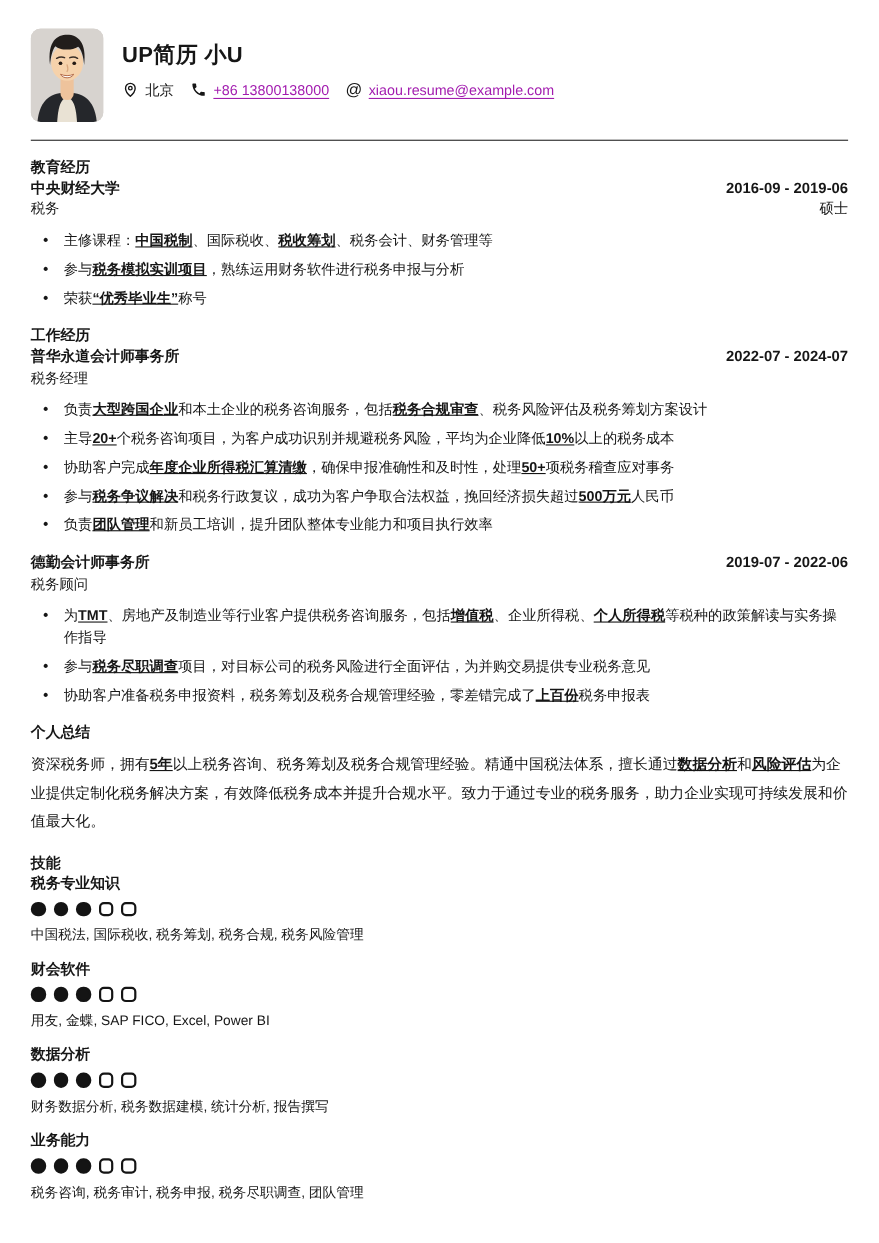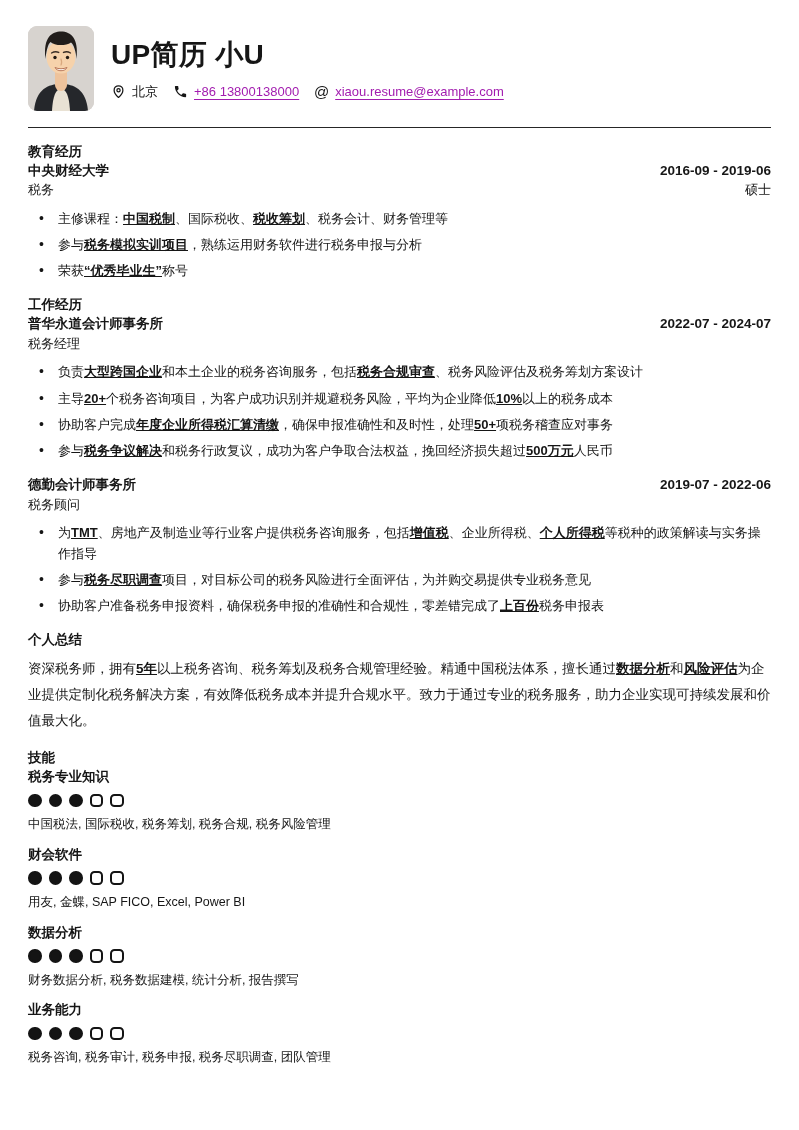--- a/index.html
+++ b/index.html
@@ -13,21 +13,21 @@
   .page { padding:26px 28px 0 28px; }
 
   
   .hdr { display:flex; gap:17px; align-items:flex-start; }
   .photo {
     width:66px; height:85px; border-radius:9px; overflow:hidden;
     background:#d7d3cf; flex:0 0 auto;
   }
   .photo svg { display:block; width:100%; height:100%; }
   .hdr-right { padding-top:12px; }
-  h1.name { font-size:28px; font-weight:700; line-height:1.2; letter-spacing:.3px; }
+  h1.name { font-size:20px; font-weight:700; line-height:1.2; letter-spacing:.3px; }
   .contact { display:flex; align-items:center; margin-top:10px; font-size:13px; }
   .cgroup { display:flex; align-items:center; gap:6px; margin-right:15px; }
   .cicon { display:inline-flex; width:15px; height:15px; align-items:center; justify-content:center; }
   .cicon svg { width:15px; height:15px; }
   .at-glyph { font-size:15px; line-height:1; }
   .contact a { color:#a21caf; text-decoration:underline; text-underline-offset:2.5px; }
 
   .divider { border:0; border-top:1.7px solid #262626; margin-top:16px; }
 
   
@@ -135,35 +135,36 @@
         <span>2022-07 - 2024-07</span>
       </div>
       <div class="esub">
         <span>税务经理</span>
       </div>
       <ul class="blts">
         <li><span>负责</span><b>大型跨国企业</b><span>和本土企业的税务咨询服务，包括</span><b>税务合规审查</b><span>、税务风险评估及税务筹划方案设计</span></li>
         <li><span>主导</span><b>20+</b><span>个税务咨询项目，为客户成功识别并规避税务风险，平均为企业降低</span><b>10%</b><span>以上的税务成本</span></li>
         <li><span>协助客户完成</span><b>年度企业所得税汇算清缴</b><span>，确保申报准确性和及时性，处理</span><b>50+</b><span>项税务稽查应对事务</span></li>
         <li><span>参与</span><b>税务争议解决</b><span>和税务行政复议，成功为客户争取合法权益，挽回经济损失超过</span><b>500万元</b><span>人民币</span></li>
+        <li><span>负责</span><b>团队管理</b><span>和新员工培训，提升团队整体专业能力和项目执行效率</span></li>
       </ul>
     </div>
 
     <div class="entry gap">
       <div class="ehead">
         <span>德勤会计师事务所</span>
         <span>2019-07 - 2022-06</span>
       </div>
       <div class="esub">
         <span>税务顾问</span>
       </div>
       <ul class="blts">
         <li><span>为</span><b>TMT</b><span>、房地产及制造业等行业客户提供税务咨询服务，包括</span><b>增值税</b><span>、企业所得税、</span><b>个人所得税</b><span>等税种的政策解读与实务操作指导</span></li>
         <li><span>参与</span><b>税务尽职调查</b><span>项目，对目标公司的税务风险进行全面评估，为并购交易提供专业税务意见</span></li>
-        <li><span>协助客户准备税务申报资料，确保税务申报的准确性和合规性，零差错完成了</span><b>上百份</b><span>税务申报表</span></li>
+        <li><span>协助客户准备税务申报资料，税务筹划及税务合规管理经验，零差错完成了</span><b>上百份</b><span>税务申报表</span></li>
       </ul>
     </div>
   </section>
 
   <section>
     <h2 class="sec">个人总结</h2>
     <p class="summary-text"><span>资深税务师，拥有</span><b>5年</b><span>以上税务咨询、税务筹划及税务合规管理经验。精通中国税法体系，擅长通过</span><b>数据分析</b><span>和</span><b>风险评估</b><span>为企业提供定制化税务解决方案，有效降低税务成本并提升合规水平。致力于通过专业的税务服务，助力企业实现可持续发展和价值最大化。</span></p>
   </section>
 
   <section>

